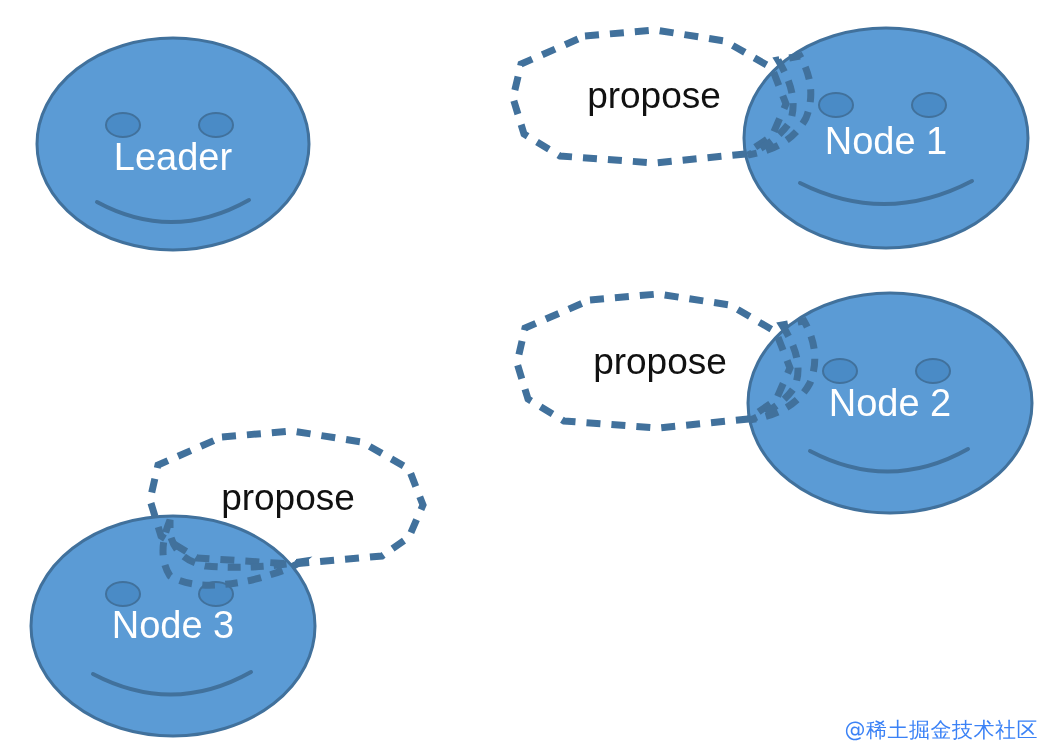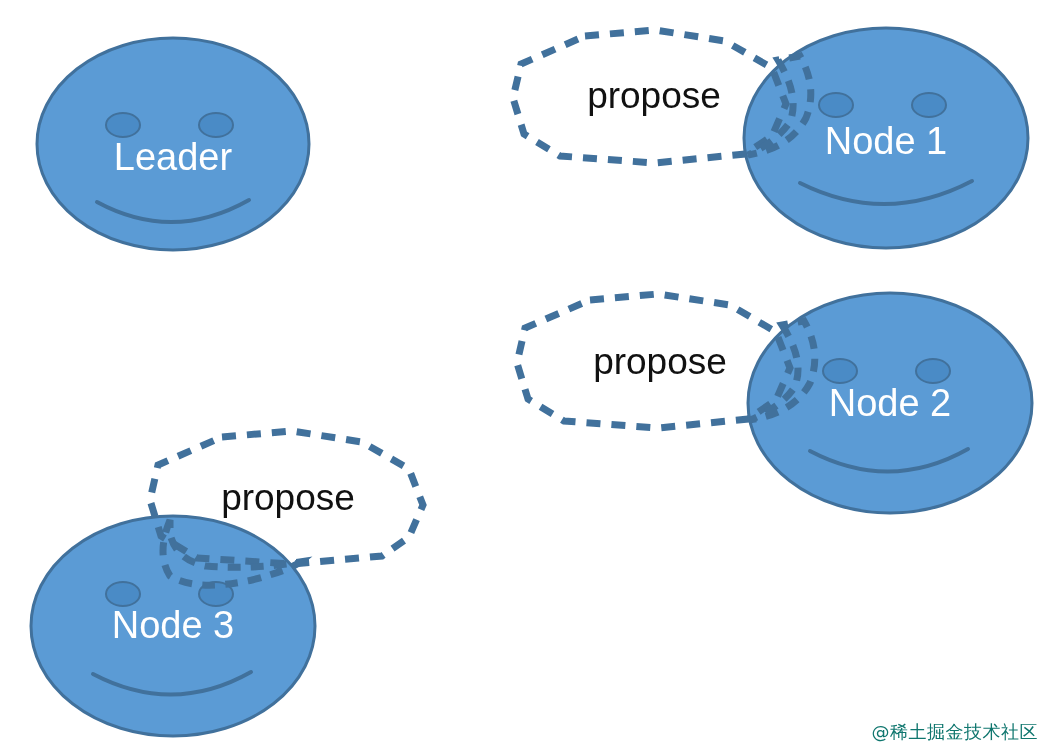--- a/index.html
+++ b/index.html
@@ -33,22 +33,22 @@
     fill: #111111;
     font-family: "Liberation Sans", sans-serif;
     font-size: 37px;
     text-anchor: middle;
     dominant-baseline: middle;
   }
   .watermark {
     position: absolute;
     right: 16px;
     bottom: 12px;
-    color: #0f766e;
-    font-size: 18px;
+    color: #3b82f6;
+    font-size: 21px;
     font-family: "DejaVu Sans", sans-serif;
     letter-spacing: 0.5px;
     user-select: none;
   }
 </style>
 </head>
 <body>
 
 <div id="canvas">
 

